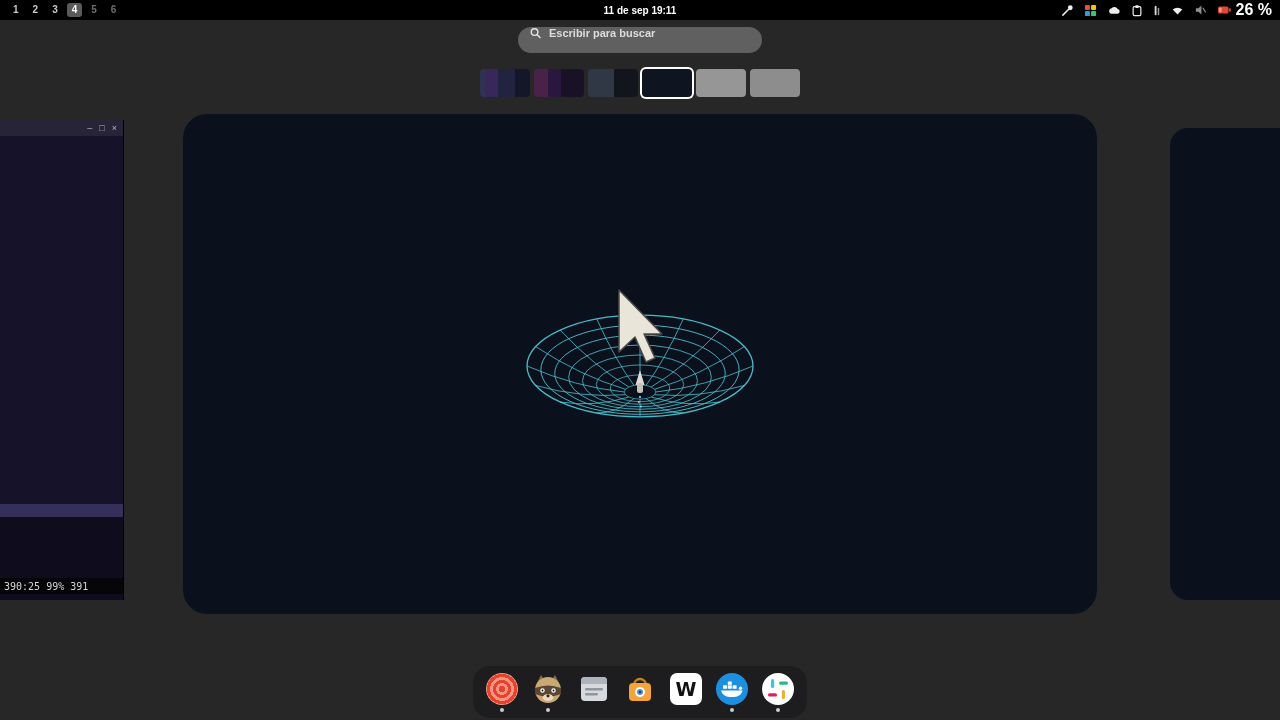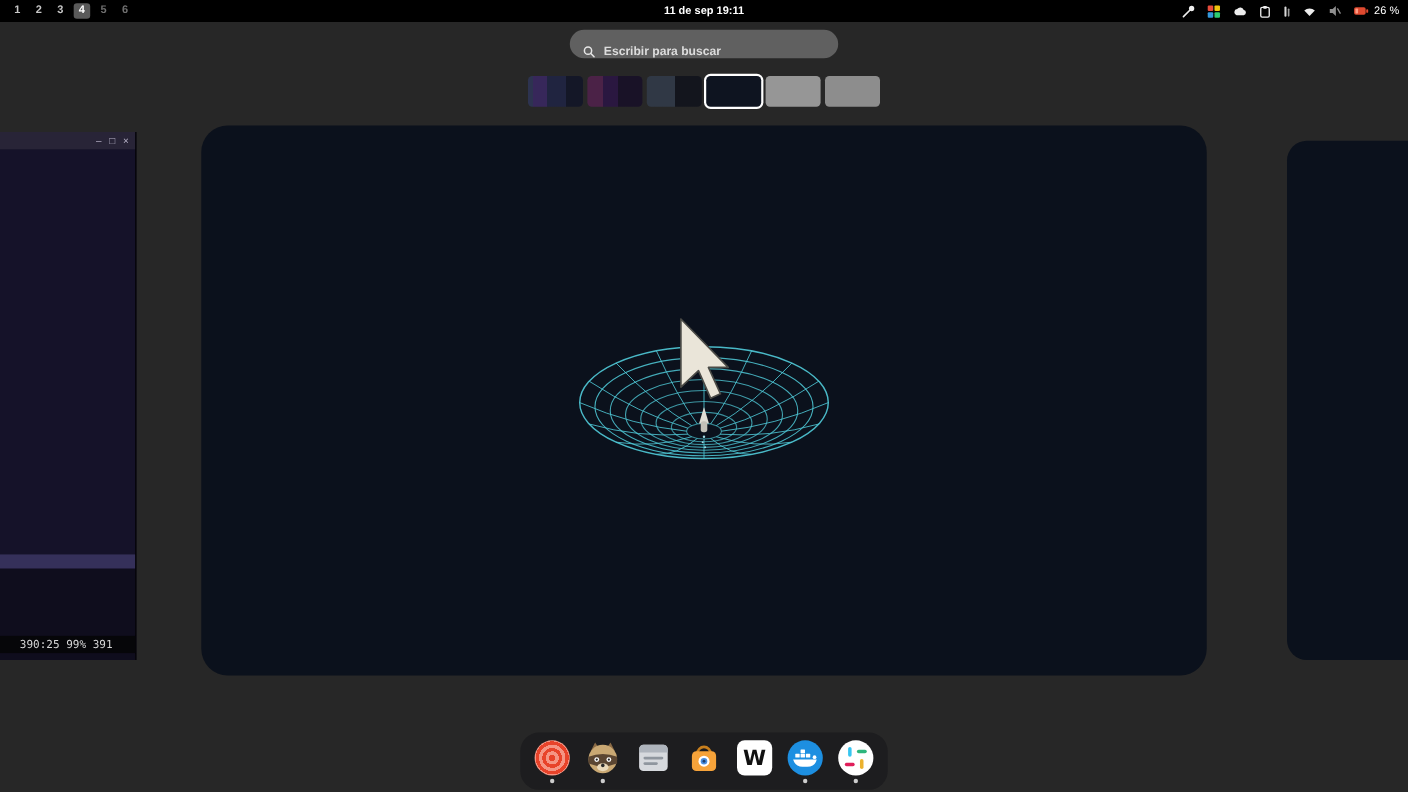--- a/index.html
+++ b/index.html
@@ -10,25 +10,25 @@
   .topbar { position:absolute; top:0; left:0; width:1280px; height:20px; background:#000;
             display:flex; align-items:center; justify-content:space-between; padding:0 8px; z-index:30; }
   .ws-numbers { display:flex; align-items:center; gap:4px; }
   .ws-num { font-size:10px; font-weight:bold; color:#c8c8c8; padding:1px 5px; border-radius:3px; line-height:12px; }
   .ws-num.dim { color:#6f6f6f; }
   .ws-num.active { background:#5a5a5a; color:#fff; }
   .clock { position:absolute; left:50%; transform:translateX(-50%); font-size:10px; font-weight:bold; color:#fff; }
   .status-cluster { display:flex; align-items:center; gap:10px; }
   .status-icon { display:flex; align-items:center; }
   .battery-wrap { display:flex; align-items:center; gap:4px; }
-  .battery-label { font-size:10px; font-weight:normal; color:#fff; }
+  .battery-label { font-size:16px; font-weight:bold; color:#fff; }
 
   
   .search-pill { position:absolute; top:27px; left:50%; transform:translateX(-50%); width:244px; height:26px;
-                 background:#606060; border-radius:13px; display:flex; align-items:flex-end; padding:0 12px; gap:8px; z-index:20; }
+                 background:#606060; border-radius:13px; display:flex; align-items:flex-start; padding:0 12px; gap:8px; z-index:20; }
   .search-pill input { background:transparent; border:none; outline:none; color:#eee; font-size:11px; font-weight:bold;
                        font-family:"Liberation Sans", sans-serif; width:100%; }
   .search-pill input::placeholder { color:#dcdcdc; opacity:1; }
 
   
   .thumbs { position:absolute; top:69px; left:50%; transform:translateX(-50%); display:flex; gap:4px; align-items:center; z-index:20; }
   .thumb { width:50px; height:28px; border-radius:4px; background:#8f8f8f; }
   .thumb.t1 { background:linear-gradient(90deg,#2d3350 0 10%,#37275a 10% 35%,#202440 35% 70%,#141727 70%); }
   .thumb.t2 { background:linear-gradient(90deg,#4b2247 0 28%,#2a1740 28% 55%,#191227 55%); }
   .thumb.t3 { background:linear-gradient(90deg,#303845 0 52%,#13151d 52%); }
@@ -42,21 +42,21 @@
   .main-ws svg { position:absolute; inset:0; }
 
   
   .left-preview { position:absolute; left:0; top:120px; width:124px; height:480px; z-index:10;
                   background:#141124; overflow:hidden; border-right:1px solid #000; }
   .lw-titlebar { height:16px; background:#282437; display:flex; align-items:center; justify-content:flex-end; gap:7px; padding:0 6px; }
   .lw-ctl { color:#b9b4c9; font-size:9px; line-height:9px; }
   .lw-body { height:368px; background:#151229; }
   .lw-strip { height:13px; background:#35305a; }
   .lw-dark { height:61px; background:#0f0d1d; }
-  .lw-status { height:16px; background:#060609; display:flex; align-items:center; padding:0 18px; }
+  .lw-status { height:16px; background:#060609; display:flex; align-items:center; padding:0 4px; }
   .lw-status span { font-family:"DejaVu Sans Mono", monospace; font-size:10px; color:#d6d6d6; white-space:pre; }
   .lw-tail { height:6px; background:#0f0d1d; }
 
   .right-preview { position:absolute; left:1170px; top:128px; width:110px; height:472px;
                    background:#0b111c; border-radius:18px 0 0 18px; z-index:10; }
 
   
   .dock { position:absolute; bottom:2px; left:50%; transform:translateX(-50%); height:52px;
           background:rgba(28,28,31,0.95); border-radius:17px; display:flex; align-items:center;
           gap:8px; padding:6px 10px 8px; z-index:20; }

